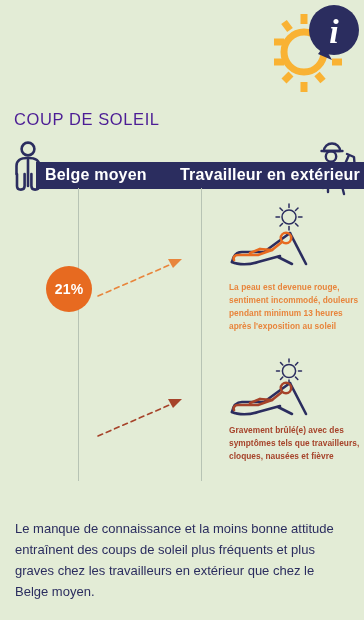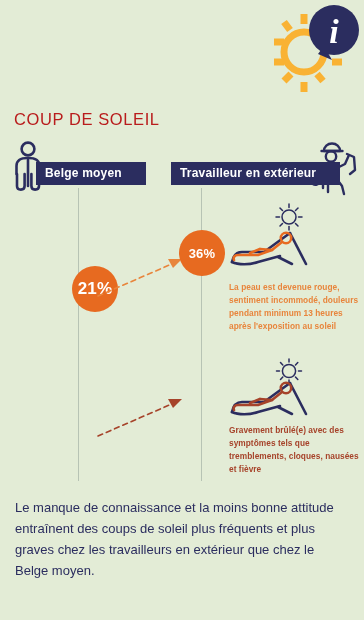--- a/index.html
+++ b/index.html
@@ -32,21 +32,21 @@
   }
   .badge-area svg { display: block; }
 
   
   .title {
     position: absolute;
     left: 14px;
     top: 110px;
     font-size: 16.5px;
     letter-spacing: 0.6px;
-    color: #b91c1c;
+    color: #4c1d95;
     font-weight: 400;
     white-space: nowrap;
   }
 
   
   .person-icon {
     position: absolute;
     left: 8px;
     top: 140px;
     width: 40px;
@@ -58,21 +58,21 @@
     top: 138px;
     width: 54px;
     height: 58px;
   }
 
   
   .label-box {
     position: absolute;
     background: #2b2d5f;
     color: #ffffff;
-    font-size: 12px;
+    font-size: 16px;
     font-weight: 700;
     letter-spacing: 0.2px;
     padding: 5px 24px 6px 9px;
     white-space: nowrap;
     line-height: 1;
     box-sizing: border-box;
   }
   #label-belge  { left: 36px;  top: 162px; }
   #label-trav   { left: 137px; top: 162px; margin-left: 34px; }
 
@@ -95,21 +95,21 @@
     font-weight: 700;
     display: flex;
     align-items: center;
     justify-content: center;
     letter-spacing: 0.2px;
     box-sizing: border-box;
   }
   .bubble.orange { background: #e76a20; }
   .bubble.brick  { background: #a6432a; }
 
-  #bubble-21 { left: 72px;  top: 266px; width: 46px; height: 46px; font-size: 17px; }
+  #bubble-21 { left: 46px;  top: 266px; width: 46px; height: 46px; font-size: 14px; }
   #bubble-36 { left: 179px; top: 230px; width: 46px; height: 46px; font-size: 13px; }
   #bubble-10 { left: 55px;  top: 407px; width: 46px; height: 46px; font-size: 13px; }
   #bubble-27 { left: 179px; top: 375px; width: 46px; height: 46px; font-size: 13px; }
 
   
   .arrow-svg { position: absolute; }
   #arrow-top    { left: 96px;  top: 252px; width: 96px; height: 50px; }
   #arrow-bottom { left: 96px;  top: 392px; width: 96px; height: 50px; }
 
   
@@ -126,21 +126,21 @@
     letter-spacing: 0.05px;
     width: 132px;
   }
   #desc-top    { left: 229px; top: 281px; color: #e8853c; }
   #desc-bottom { left: 229px; top: 424px; color: #a6432a; }
 
   
   .footer-text {
     position: absolute;
     left: 15px;
-    top: 497px;
+    top: 518px;
     width: 330px;
     color: #2b2d5f;
     font-size: 13px;
     line-height: 1.62;
     font-weight: 400;
   }
 </style>
 </head>
 <body>
 
@@ -204,21 +204,20 @@
   <div class="guide" id="guide-left"></div>
   <div class="guide" id="guide-right"></div>
 
   <div class="bubble orange" id="bubble-21">21%</div>
 
   <svg class="arrow-svg" id="arrow-top" viewBox="0 0 96 50">
     <line x1="2" y1="44" x2="78" y2="11" stroke="#e8853c" stroke-width="1.6" stroke-dasharray="5 4" stroke-linecap="round"></line>
     <path d="M86 7 L72 7 L77 16 Z" fill="#e8853c"></path>
   </svg>
 
-  <div class="bubble orange" id="bubble-36">36%</div>
 
   <div class="chair-illus" id="illus-top">
     <svg viewBox="0 0 110 72" width="110" height="72" aria-hidden="true">
       <g stroke="#2b2d5f" stroke-width="1.5" stroke-linecap="round" fill="none">
         <circle cx="61" cy="15" r="7"></circle>
         <line x1="61" y1="2" x2="61" y2="5.5"></line>
         <line x1="61" y1="24.5" x2="61" y2="28"></line>
         <line x1="48" y1="15" x2="51.5" y2="15"></line>
         <line x1="70.5" y1="15" x2="74" y2="15"></line>
         <line x1="52" y1="6" x2="54.5" y2="8.5"></line>
@@ -271,17 +270,17 @@
       </g>
       <g stroke="#a6432a" stroke-width="2.6" stroke-linecap="round" stroke-linejoin="round" fill="none">
         <circle cx="58" cy="30" r="5.2"></circle>
         <path d="M54 34 L44 42 L32 41"></path>
         <path d="M44 42 L30 47 L10 47 C6 47 5 50 6 52"></path>
         <path d="M32 41 L22 45"></path>
       </g>
     </svg>
   </div>
 
-  <div class="desc" id="desc-bottom">Gravement brûlé(e) avec des symptômes tels que tremblements, cloques, nausées et fièvre</div>
+  <div class="desc" id="desc-bottom">Gravement brûlé(e) avec des symptômes tels que travailleurs, cloques, nausées et fièvre</div>
 
   <div class="footer-text">Le manque de connaissance et la moins bonne attitude entraînent des coups de soleil plus fréquents et plus graves chez les travailleurs en extérieur que chez le Belge moyen.</div>
 
 </div>
 
 </body></html>

